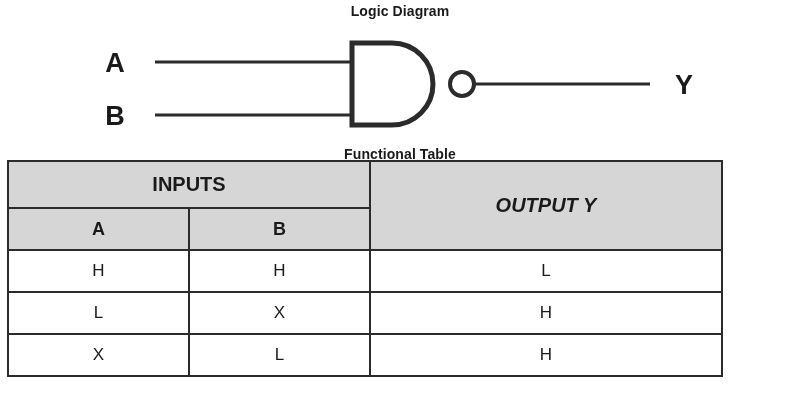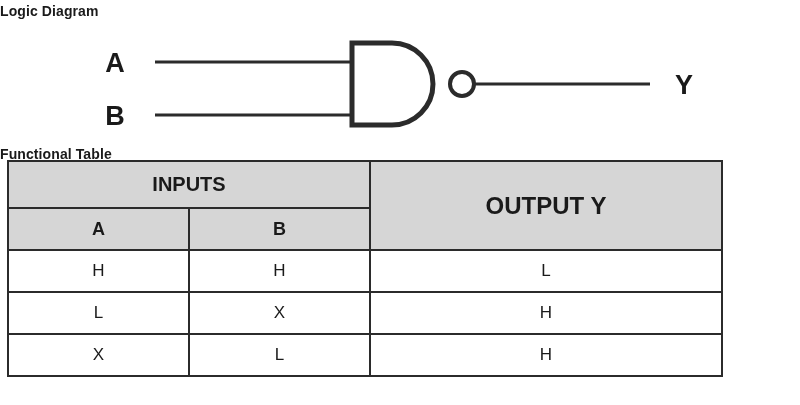--- a/index.html
+++ b/index.html
@@ -14,21 +14,21 @@
     font-family: "Liberation Sans", sans-serif;
     color: #1a1a1a;
     overflow: hidden;
   }
 
   
   .caption {
     position: absolute;
     width: 100%;
     left: 0;
-    text-align: left;
+    text-align: center;
     font-weight: bold;
     font-size: 14px;
     letter-spacing: 0.1px;
     color: #1a1a1a;
   }
   #logic-caption  { top: 3px; }
   #table-caption  { top: 146px; }
 
   
   #logic-diagram {
@@ -66,21 +66,21 @@
   #functional-table th {
     background: #d6d6d6;
     font-weight: bold;
   }
   .col-a { width: 222px; }
   .col-b { width: 208px; }
   .col-y { width: 350px; }
 
   .hdr-group   { height: 45px; font-size: 20px; }
   .hdr-sub     { height: 40px; font-size: 18px; }
-  .hdr-output  { font-size: 24px; }
+  .hdr-output  { font-size: 20px; font-style: italic; }
 
   #functional-table tbody td {
     height: 40px;
     font-size: 17px;
     font-weight: normal;
     background: #ffffff;
   }
 </style>
 </head>
 <body>

